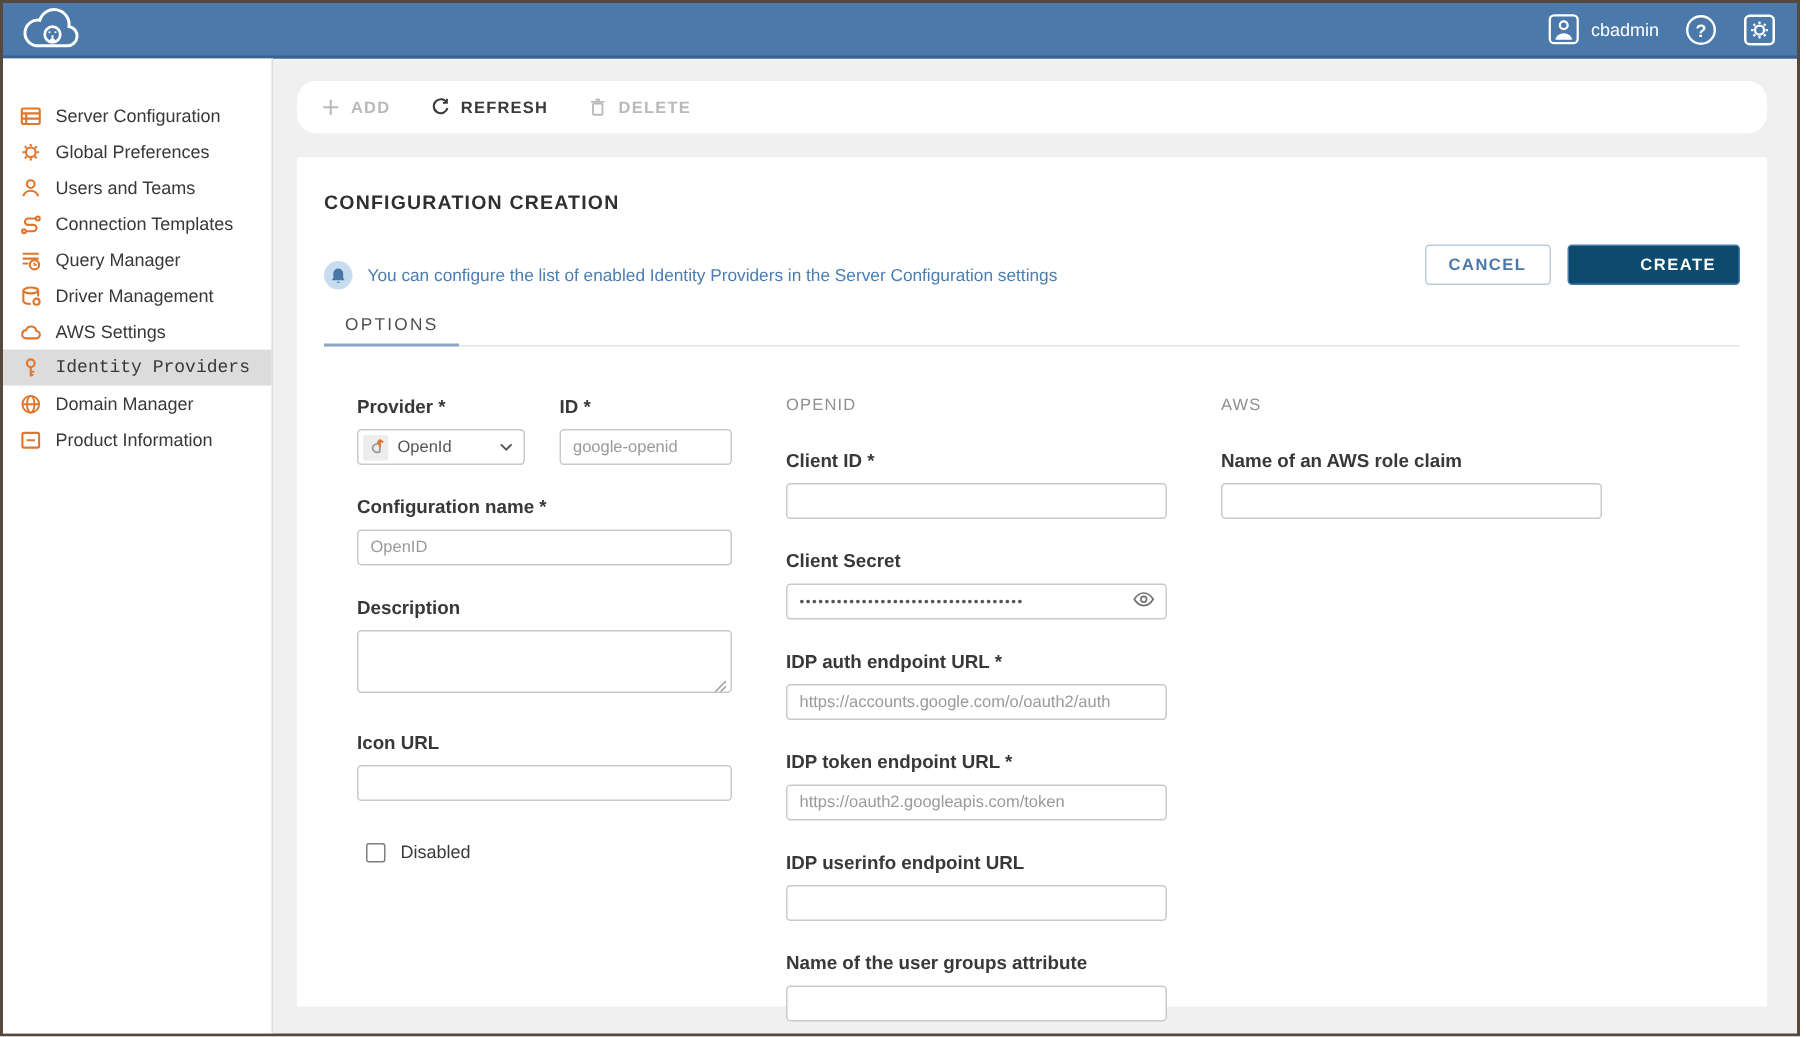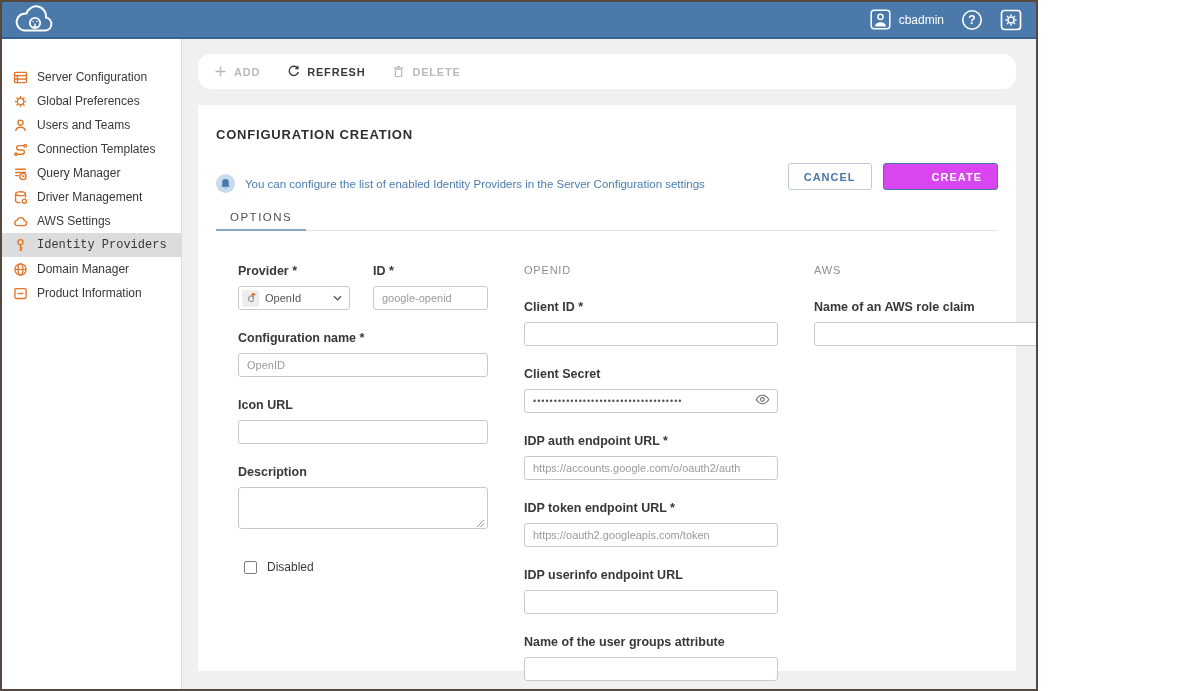--- a/index.html
+++ b/index.html
@@ -2,21 +2,21 @@
 <html><head>
 <meta charset="utf-8">
 <style>
   * { box-sizing: border-box; margin: 0; padding: 0; }
   html,body { width:1204px; height:691px; }
   body {
     font-family: "Liberation Sans", "DejaVu Sans", sans-serif;
     background:#fff;
   }
   .screen {
-    width:1038px; height:691px;
+    width:1200px; height:691px;
     border:2px solid #55483e;
     display:flex; flex-direction:column;
     background:#f0f0f0; overflow:hidden;
   }
   
   .topbar {
     height:37px; flex:0 0 37px;
     background:#4a79aa;
     border-bottom:2px solid #39638e;
     display:flex; align-items:center;
@@ -62,21 +62,21 @@
     background:#c8dcf0; display:flex; align-items:center; justify-content:center; flex:0 0 19px;
   }
   .notice-text { font-size:11.5px; color:#4a7db0; }
   .actions { position:absolute; top:58px; right:18px; display:flex; gap:11px; }
   .btn {
     height:27px; padding:0 15px; border-radius:3px;
     font-size:11px; font-weight:bold; letter-spacing:1px;
     font-family:inherit; cursor:pointer;
   }
   .btn-cancel { background:#fff; color:#4878a9; border:1px solid #bccadb; }
-  .btn-create { background:#d946ef; color:#fff; border:1px solid #4878a9;padding-left:48px; }
+  .btn-create { background:#0c4a6e; color:#fff; border:1px solid #4878a9;padding-left:48px; }
   .tabs { margin-top:13px; border-bottom:1px solid #e4e4e4; }
   .tab {
     display:inline-block; padding:0 14px; height:25px; line-height:22px;
     font-size:11.5px; letter-spacing:1.5px; color:#4f4f4f;
     border-bottom:2px solid #8ba7c7; margin-bottom:-1px; cursor:pointer;
   }
   
   .form {
     margin:33px 0 0 22px;
     display:grid; grid-template-columns:250px 254px 254px; column-gap:36px;
@@ -312,32 +312,32 @@
                 <input class="input" type="text" value="google-openid" style="">
               </div>
             </div>
 
             <div class="fg">
               <label class="flabel">Configuration name *</label>
               <input class="input" type="text" value="OpenID" style="">
             </div>
 
             <div class="fg">
-              <label class="flabel">Icon URL</label>
-              <input class="input" type="text" value="" style="">
-            </div>
-
-            <div class="fg">
               <label class="flabel">Description</label>
               <div class="ta-wrap">
                 <textarea class="input" style=""></textarea>
                 <svg class="resize-grip" width="9" height="9" viewBox="0 0 9 9" stroke="#9a9a9a" stroke-width="1">
                   <path d="M8,1 L1,8 M8,4.5 L4.5,8 M8,8 L8,8"></path>
                 </svg>
               </div>
+            </div>
+
+            <div class="fg">
+              <label class="flabel">Icon URL</label>
+              <input class="input" type="text" value="" style="">
             </div>
 
             <div class="check-row">
               <div class="checkbox"></div>
               <span class="check-label">Disabled</span>
             </div>
           </div>
 
           <div>
             <div class="section-title">OPENID</div>

